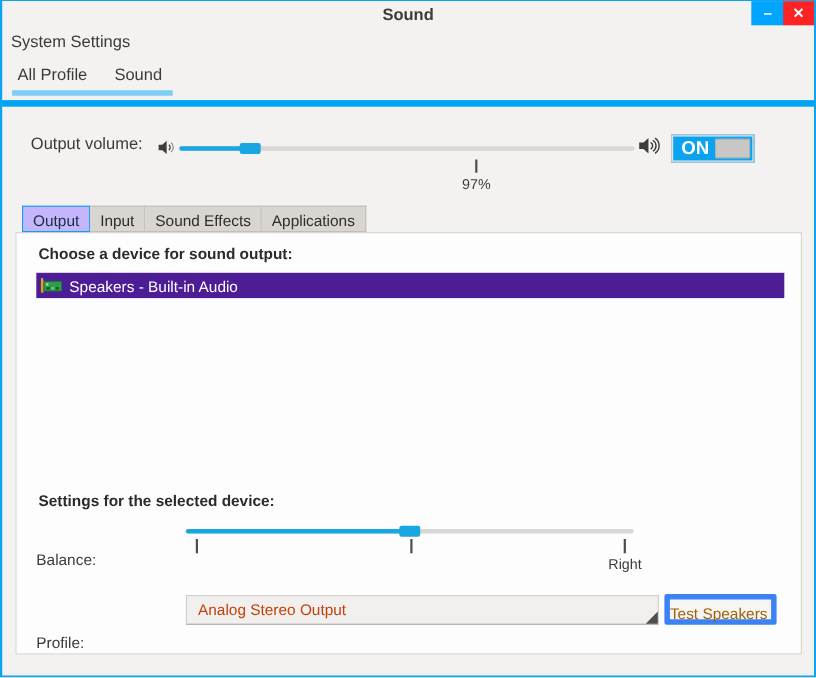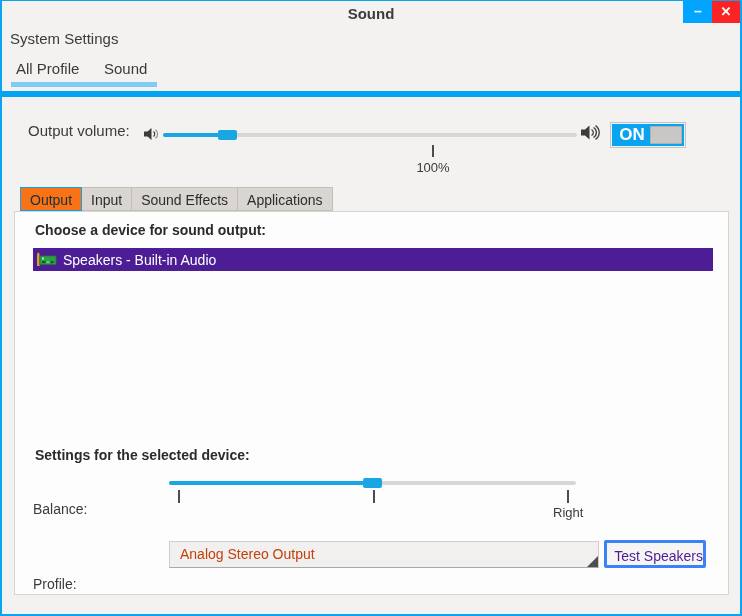--- a/index.html
+++ b/index.html
@@ -44,21 +44,21 @@
   .toggle-on { position:absolute; left:0; top:0; width:42px; height:24px; line-height:24px; text-align:center;
                color:#fff; font-weight:bold; font-size:17px; }
   .toggle-handle { position:absolute; right:3px; top:3px; width:32px; height:18px; background:#c9c7c5;
                    border:1px solid #b2b0ae; border-radius:1px; }
 
   
   .tabs { position:absolute; left:20px; top:187px; display:flex; z-index:5; font-size:14px; }
   .tab { height:24px; line-height:24px; padding:0 9px; background:#d9d6d2; color:#2d2d2d;
          border:1px solid #c2bfbb; border-left:none; cursor:default; }
   .tab:first-child { border-left:1px solid #c2bfbb; }
-  .tab.selected { background:#f97316; color:#15313d; border-color:#0ba4f0; }
+  .tab.selected { background:#c4b5fd; color:#15313d; border-color:#0ba4f0; }
 
   
   .panel { position:absolute; left:14px; top:211px; width:715px; height:384px; background:#fdfdfd;
            border:1px solid #d6d4d1; }
 
   .heading { position:absolute; left:20px; font-size:14px; font-weight:bold; color:#2b2b2b; }
   .h-device { top:10px; }
   .h-settings { top:235px; }
 
   .device-row { position:absolute; left:18px; top:36px; width:680px; height:23px; background:#4c1d95;
@@ -78,22 +78,22 @@
   .bal-lbl { position:absolute; top:293px; font-size:13px; color:#3b3b3b; }
   .bal-left { left:170px;margin-top:36px; } .bal-right { left:538px; }
 
   .combo { position:absolute; left:154px; top:329px; width:430px; height:27px; background:#f1f0ee;
            border:1px solid #d0cecb; border-bottom-color:#a9a7a4; font-size:14px; line-height:25px;
            padding-left:10px; color:#c2410c; cursor:default; }
   .combo-arrow { position:absolute; right:0; bottom:0; width:0; height:0;
                  border-left:11px solid transparent; border-bottom:11px solid #4e4e4e; }
 
   .test-btn { position:absolute; left:589px; top:328px; width:102px; height:28px; background:#f6f5f4;
-              border:3px solid #3b82f6; border-radius:2px; font-size:14px; color:#4c1d95;
-              text-align:right; line-height:26px; cursor:default; }
+              border:5px solid #3b82f6; border-radius:2px; font-size:14px; color:#a16207;
+              text-align:left; line-height:26px; cursor:default; }
 </style>
 </head>
 <body>
 
 <div class="window">
   <div class="window-border"></div>
 
   <div class="titlebar">
     <div class="title">Sound</div>
     <div class="win-btn btn-min">
@@ -134,21 +134,21 @@
       <path d="M14.5,1.6 a8.3,8.3 0 0 1 0,13.8" fill="none" stroke="#3c3c3c" stroke-width="1.3"></path>
     </svg>
   </span>
 
   <div class="toggle">
     <div class="toggle-on">ON</div>
     <div class="toggle-handle"></div>
   </div>
 
   <div class="ov-tick"></div>
-  <div class="ov-tick-label">100%</div>
+  <div class="ov-tick-label">97%</div>
 
   <div class="tabs">
     <div class="tab selected">Output</div>
     <div class="tab">Input</div>
     <div class="tab">Sound Effects</div>
     <div class="tab">Applications</div>
   </div>
 
   <div class="panel">
 

